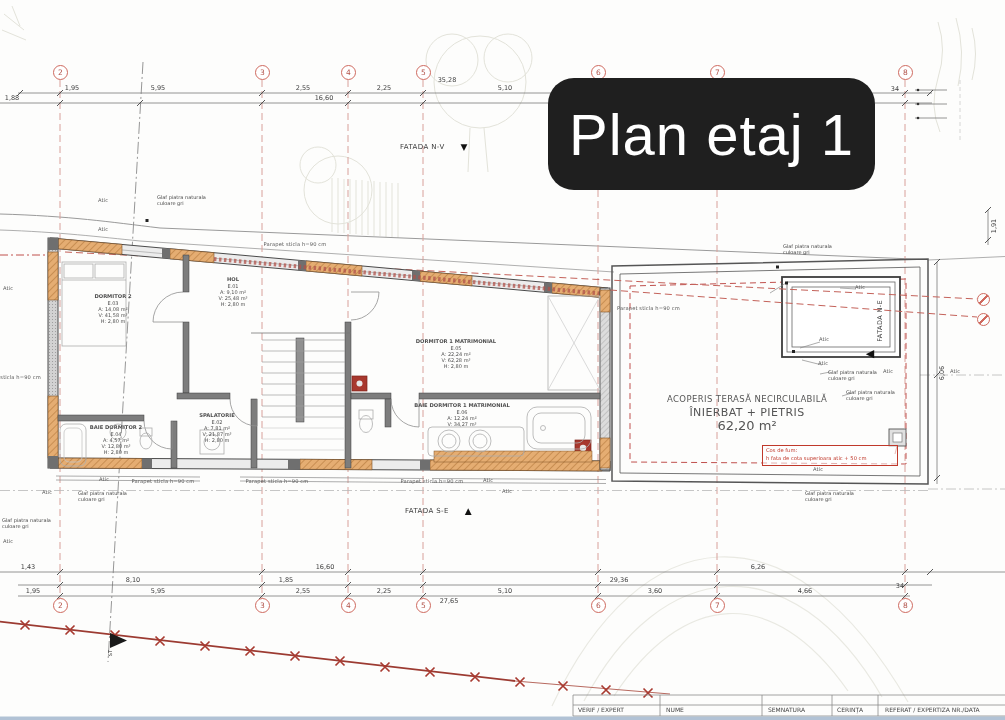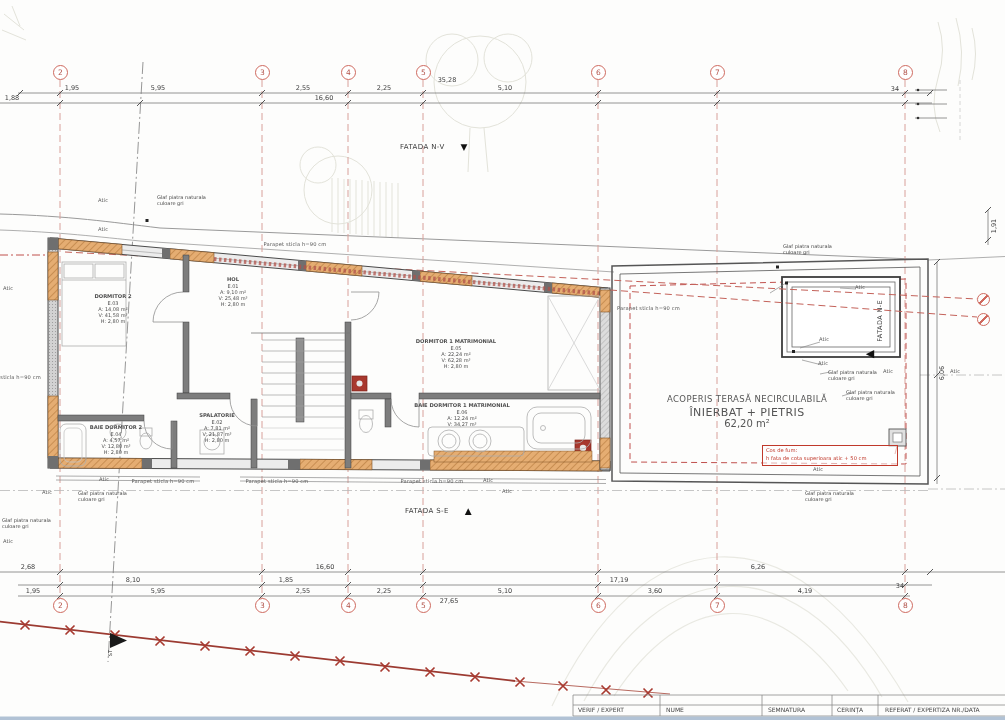--- a/index.html
+++ b/index.html
@@ -278,33 +278,33 @@
 <span class="t dim" style="left:72px;top:84px">1,95</span>
 <span class="t dim" style="left:158px;top:84px">5,95</span>
 <span class="t dim" style="left:303px;top:84px">2,55</span>
 <span class="t dim" style="left:384px;top:84px">2,25</span>
 <span class="t dim" style="left:447px;top:76px">35,28</span>
 <span class="t dim" style="left:505px;top:84px">5,10</span>
 <span class="t dim" style="left:895px;top:85px">34</span>
 <span class="t dim" style="left:12px;top:94px">1,88</span>
 <span class="t dim" style="left:324px;top:94px">16,60</span>
 
-<span class="t dim" style="left:28px;top:563px">2,68</span>
+<span class="t dim" style="left:28px;top:563px">1,43</span>
 <span class="t dim" style="left:325px;top:563px">16,60</span>
 <span class="t dim" style="left:758px;top:563px">6,26</span>
 <span class="t dim" style="left:133px;top:576px">8,10</span>
 <span class="t dim" style="left:286px;top:576px">1,85</span>
-<span class="t dim" style="left:619px;top:576px">17,19</span>
+<span class="t dim" style="left:619px;top:576px">29,36</span>
 <span class="t dim" style="left:33px;top:587px">1,95</span>
 <span class="t dim" style="left:158px;top:587px">5,95</span>
 <span class="t dim" style="left:303px;top:587px">2,55</span>
 <span class="t dim" style="left:384px;top:587px">2,25</span>
 <span class="t dim" style="left:505px;top:587px">5,10</span>
 <span class="t dim" style="left:655px;top:587px">3,60</span>
-<span class="t dim" style="left:805px;top:587px">4,19</span>
+<span class="t dim" style="left:805px;top:587px">4,66</span>
 <span class="t dim" style="left:900px;top:582px">34</span>
 <span class="t dim" style="left:449px;top:597px">27,65</span>
 
 <span class="t dim rot" style="left:994px;top:226px">1,91</span>
 <span class="t dim rot" style="left:942px;top:373px">6,06</span>
 
 <span class="t s52" style="left:103px;top:197px">Atic</span>
 <span class="t s52" style="left:103px;top:226px">Atic</span>
 <span class="t s52 l" style="left:3px;top:285px">Atic</span>
 <span class="t s52" style="left:47px;top:489px">Atic</span>
@@ -389,28 +389,31 @@
 </div>
 <div class="room" style="left:462px;top:402px">
   <div class="rn">BAIE DORMITOR 1 MATRIMONIAL</div>
   <div>E.06</div>
   <div>A: 12,24 m²</div>
   <div>V: 34,27 m³</div>
 </div>
 
 <span class="terr" style="left:747px;top:394px;font-size:8.5px;letter-spacing:.4px">ACOPERIS TERASĂ NECIRCULABILĂ</span>
 <span class="terr" style="left:747px;top:406px;font-size:11px;letter-spacing:.4px">ÎNIERBAT + PIETRIS</span>
-<span class="terr" style="left:747px;top:418px;font-size:10px">62,20 m²</span>
+<span class="terr" style="left:747px;top:418px;font-size:13px">62,20 m²</span>
 
 <div class="note"></div>
 <span class="t l red" style="left:766px;top:446.5px;font-size:5.2px">Cos de fum:</span>
 <span class="t l red" style="left:766px;top:454.5px;font-size:5.2px">h fata de cota superioara atic + 50 cm</span>
 
 <span class="stlbl vert" style="left:107px;top:650px">ST</span>
 
+<div class="card">
+  <span>Plan etaj 1</span>
+</div>
 
 <span class="thead" style="left:578px;top:706px">VERIF / EXPERT</span>
 <span class="thead" style="left:666px;top:706px">NUME</span>
 <span class="thead" style="left:768px;top:706px">SEMNATURA</span>
 <span class="thead" style="left:837px;top:706px">CERINȚA</span>
 <span class="thead" style="left:885px;top:706px">REFERAT / EXPERTIZA NR./DATA</span>
 
 </div>
 
 </body></html>

